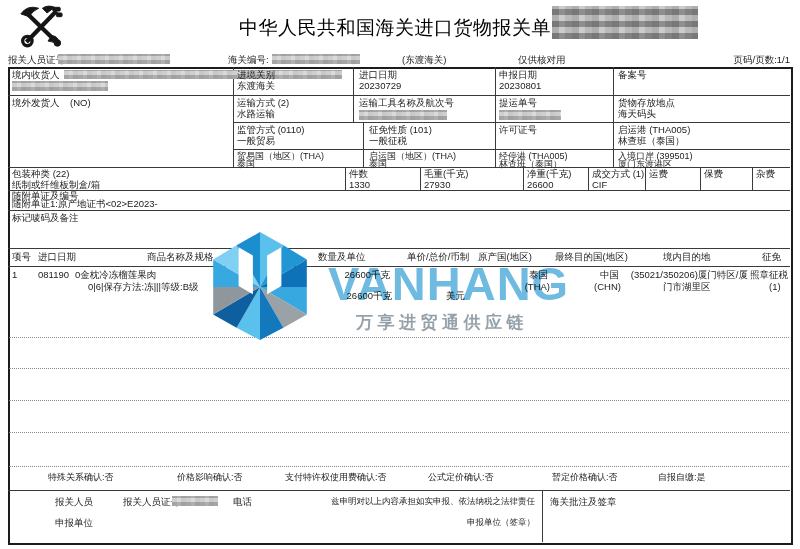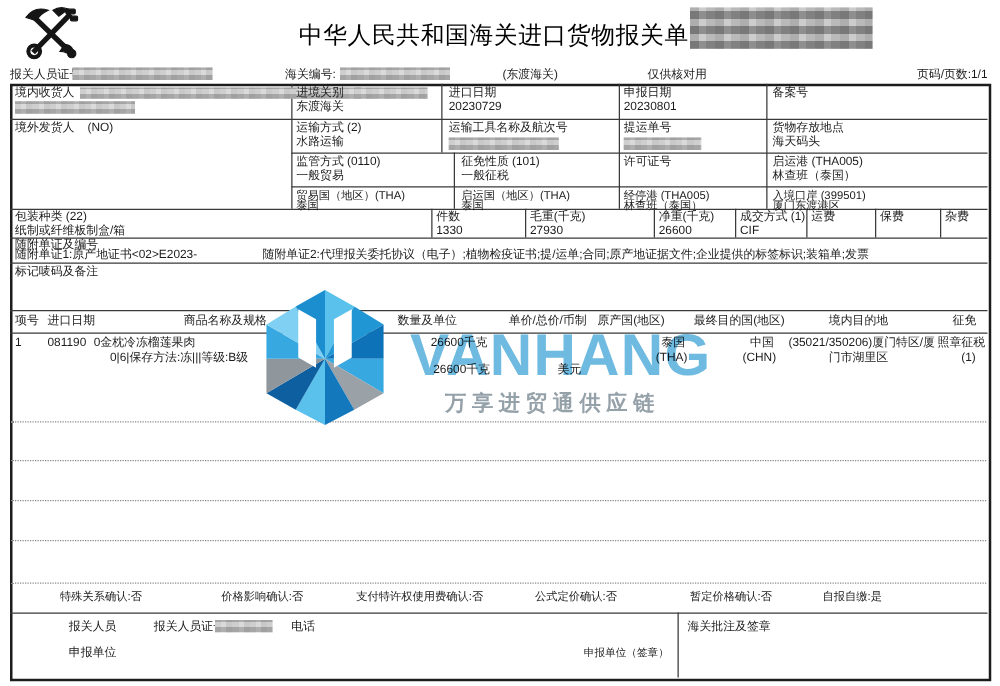--- a/index.html
+++ b/index.html
@@ -136,21 +136,20 @@
   <span class="lbl" style="left:527px;top:169px">净重(千克)</span>
   <span class="lbl" style="left:527px;top:180px">26600</span>
   <span class="lbl" style="left:592px;top:169px">成交方式 (1)</span>
   <span class="lbl" style="left:592px;top:180px">CIF</span>
   <span class="lbl" style="left:649px;top:169px">运费</span>
   <span class="lbl" style="left:704px;top:169px">保费</span>
   <span class="lbl" style="left:756px;top:169px">杂费</span>
 
   <span class="lbl" style="left:12px;top:191px">随附单证及编号</span>
   <span class="lbl" style="left:12px;top:199px">随附单证1:原产地证书&lt;02&gt;E2023-</span>
-  <span class="lbl" style="left:210px;top:199px">随附单证2:代理报关委托协议（电子）;植物检疫证书;提/运单;合同;原产地证据文件;企业提供的标签标识;装箱单;发票</span>
 
   <span class="lbl" style="left:12px;top:213px">标记唛码及备注</span>
 
   <span class="lbl" style="left:12px;top:252px">项号</span>
   <span class="lbl" style="left:38px;top:252px">进口日期</span>
   <span class="lbl" style="left:147px;top:252px">商品名称及规格</span>
   <span class="lbl" style="left:318px;top:252px">数量及单位</span>
   <span class="lbl" style="left:407px;top:252px">单价/总价/币制</span>
   <span class="lbl" style="left:478px;top:252px">原产国(地区)</span>
   <span class="lbl" style="left:555px;top:252px">最终目的国(地区)</span>
@@ -177,20 +176,21 @@
   <span class="lbl s9" style="left:177px;top:472px">价格影响确认:否</span>
   <span class="lbl s9" style="left:285px;top:472px">支付特许权使用费确认:否</span>
   <span class="lbl s9" style="left:428px;top:472px">公式定价确认:否</span>
   <span class="lbl s9" style="left:552px;top:472px">暂定价格确认:否</span>
   <span class="lbl s9" style="left:658px;top:472px">自报自缴:是</span>
 
   <span class="lbl" style="left:55px;top:497px">报关人员</span>
   <span class="lbl" style="left:123px;top:497px">报关人员证号</span>
   <div class="mosaic" style="left:172px;top:496px;width:46px;height:10px"></div>
   <span class="lbl" style="left:233px;top:497px">电话</span>
+  <span class="lbl s85 r" style="left:290px;top:497px;width:245px">兹申明对以上内容承担如实申报、依法纳税之法律责任</span>
   <span class="lbl" style="left:55px;top:518px">申报单位</span>
   <span class="lbl s85 r" style="left:380px;top:518px;width:155px">申报单位（签章）</span>
   <span class="lbl" style="left:550px;top:497px">海关批注及签章</span>
 
   <svg class="wm-logo" viewBox="0 0 100 110">
     <polygon points="50,56 50,2 73,15" fill="#59c1ec"></polygon>
     <polygon points="50,56 73,15 96,29" fill="#2196d4"></polygon>
     <polygon points="50,56 96,29 96,56" fill="#0e72b8"></polygon>
     <polygon points="50,56 96,56 96,83" fill="#38a8e0"></polygon>
     <polygon points="50,56 96,83 73,96" fill="#9aa1a7"></polygon>

